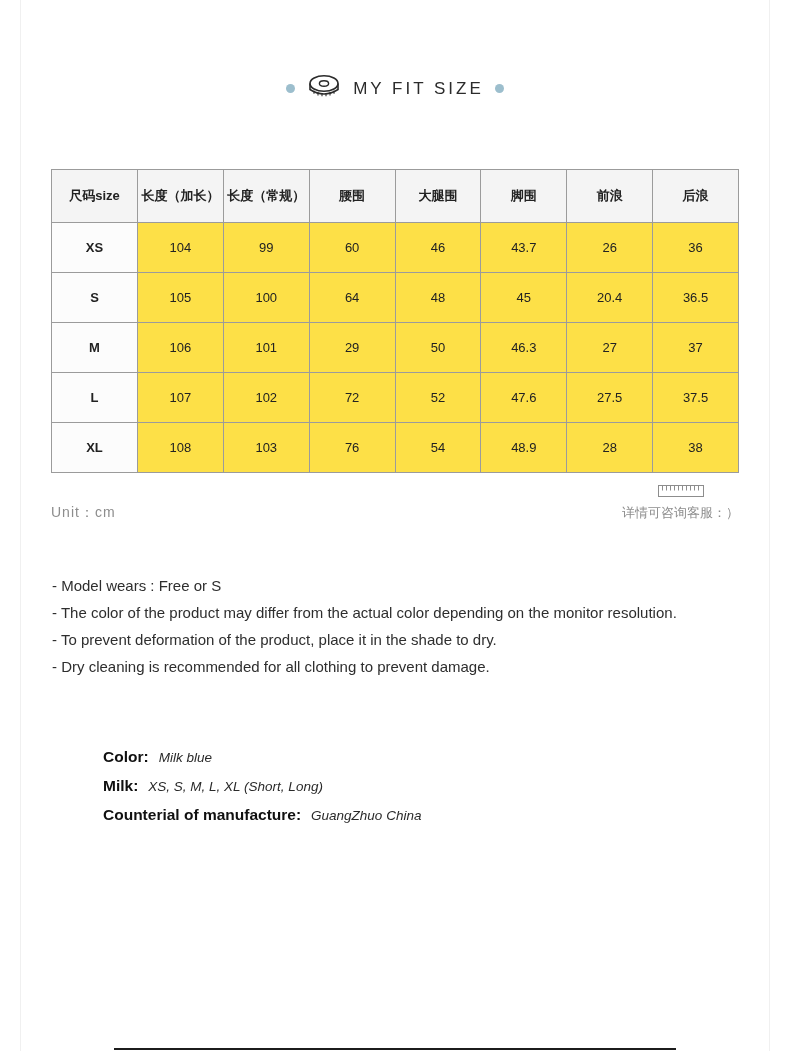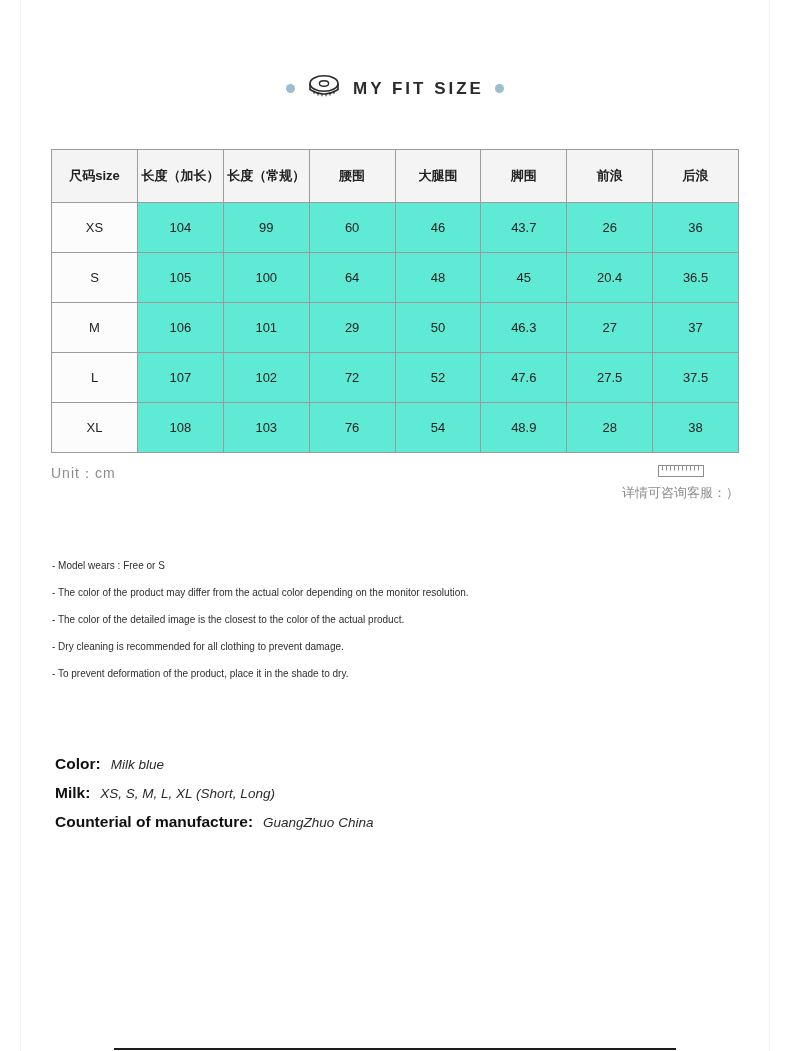--- a/index.html
+++ b/index.html
@@ -28,70 +28,70 @@
     padding-top: 76px;
     display: flex;
     align-items: center;
     justify-content: center;
     gap: 11px;
   }
   .dot { width: 9px; height: 9px; border-radius: 50%; background: #9cbecd; display: inline-block; }
   .tape-icon { display: inline-flex; align-items: center; margin-top: -2px; }
   .title {
     font-size: 17px;
-    font-weight: bold;
+    font-weight: normal;
     letter-spacing: 3px;
     color: #2b2b2b;
   }
 
   
   .size-table {
     width: 688px;
-    margin: 48px auto 0 auto;
+    margin: 68px auto 0 auto;
     border-collapse: collapse;
     table-layout: fixed;
   }
   .size-table th, .size-table td {
     border: 1px solid #9b9b9b;
     text-align: center;
     vertical-align: middle;
     font-size: 13px;
     color: #222222;
   }
   .size-table th {
     height: 53px;
     background: #f4f4f4;
     font-weight: bold;
   }
-  .size-table td { height: 50px; background: #5eead4; }
-  .size-table td.size-col { font-weight: normal; background: #fcfcfc; }
+  .size-table td { height: 50px; background: #fde047; }
+  .size-table td.size-col { font-weight: bold; background: #fcfcfc; }
   .size-table col.c-first { width: 86px; }
 
   
   .meta-row {
     width: 688px;
     margin: 12px auto 0 auto;
     display: flex;
     justify-content: space-between;
-    align-items: flex-start;
+    align-items: flex-end;
   }
   .unit { color: #8d8d8d; font-size: 14px; letter-spacing: 1px; }
   .service { color: #8d8d8d; font-size: 13px; display: inline-flex; align-items: center; gap: 7px; flex-direction: column; }
 
   
   .notes { margin: 50px 0 0 52px; }
   .note {
-    font-size: 10px;
+    font-size: 15px;
     color: #2e2e2e;
     line-height: 27px;
   }
 
   
   .details { margin: 68px 0 0 55px; }
-  .detail-line { margin-bottom: 11px; display: flex; align-items: baseline; }
+  .detail-line { margin-bottom: 11px; display: flex; align-items: baseline; margin-left: 48px; }
   .detail-label { font-weight: bold; font-size: 15.5px; color: #101010; }
   .detail-value { font-size: 13.5px; color: #2a2a2a; margin-left: 10px; font-style: italic; }
 </style>
 </head>
 <body>
 
 <div class="page">
 
   <div class="side-line left"></div>
   <div class="side-line right"></div>
@@ -210,23 +210,22 @@
           <line x1="40.5" y1="1" x2="40.5" y2="5.5"></line>
         </g>
       </svg>
       <span>详情可咨询客服：）</span>
     </span>
   </div>
 
   <div class="notes" id="notes-list">
       <div class="note">- Model wears : Free or S</div>
       <div class="note">- The color of the product may differ from the actual color depending on the monitor resolution.</div>
-      <div class="note">- The color of the detailed image is the closest to the color of the actual product.</div>
+      <div class="note">- To prevent deformation of the product, place it in the shade to dry.</div>
       <div class="note">- Dry cleaning is recommended for all clothing to prevent damage.</div>
-      <div class="note">- To prevent deformation of the product, place it in the shade to dry.</div>
     </div>
 
   <div class="details" id="details-list">
       <div class="detail-line">
         <span class="detail-label">Color:</span>
         <span class="detail-value">Milk blue</span>
       </div>
       <div class="detail-line">
         <span class="detail-label">Milk:</span>
         <span class="detail-value">XS, S, M, L, XL (Short, Long)</span>

